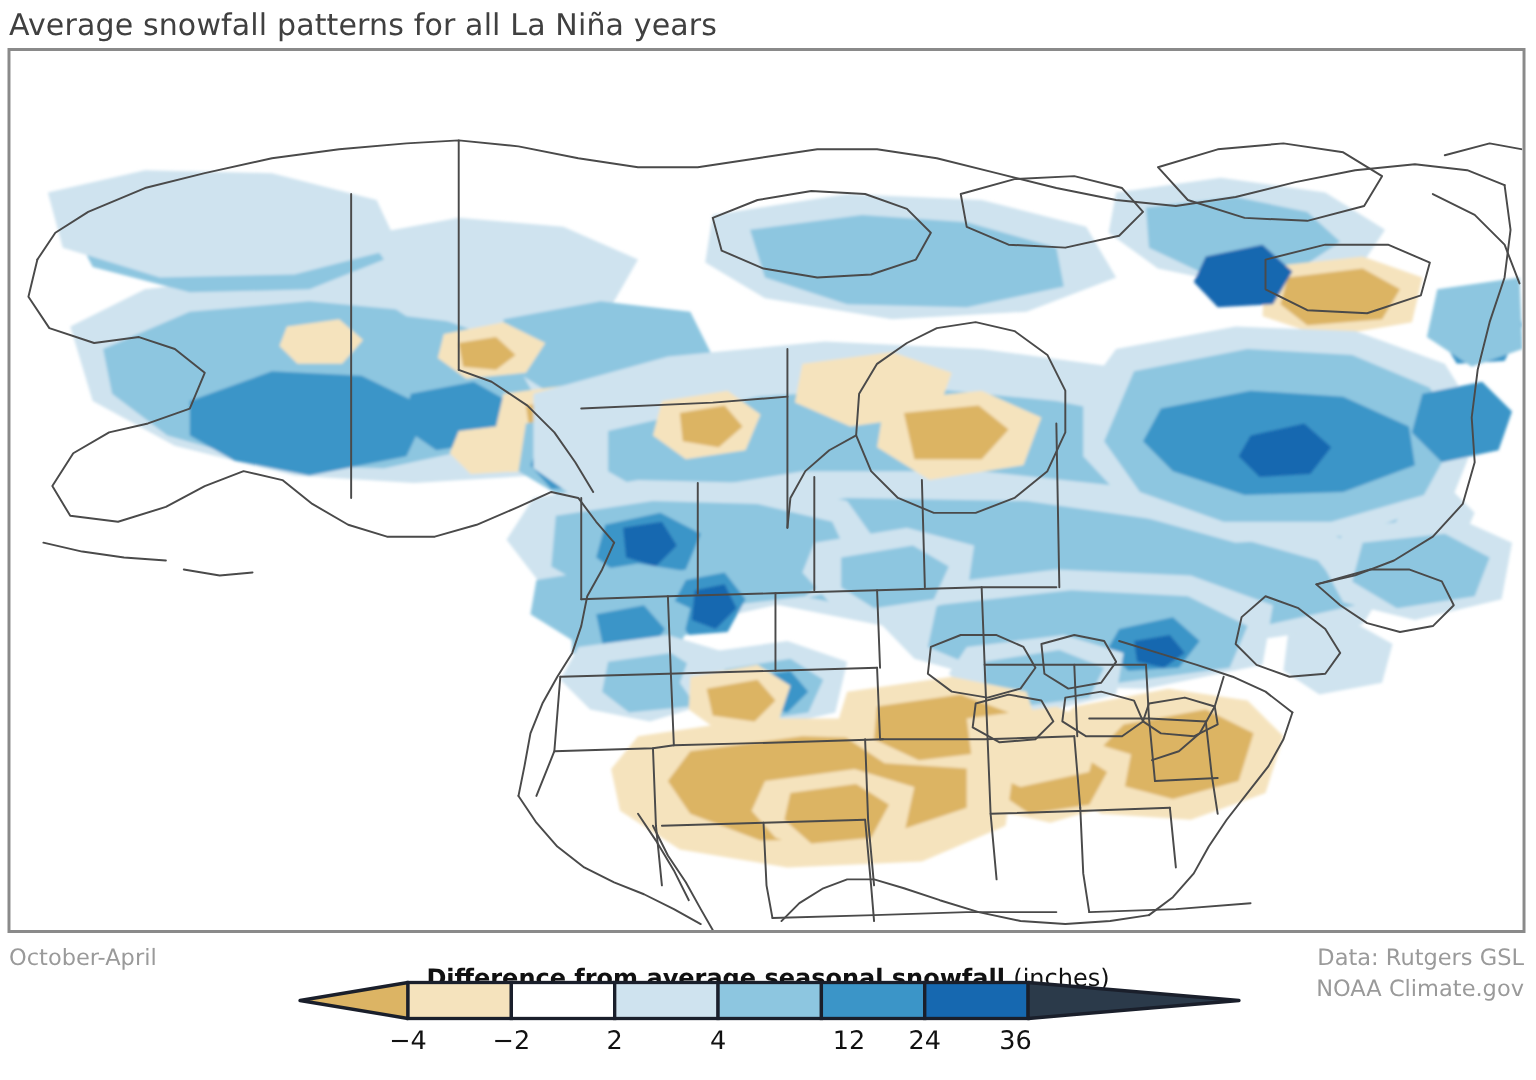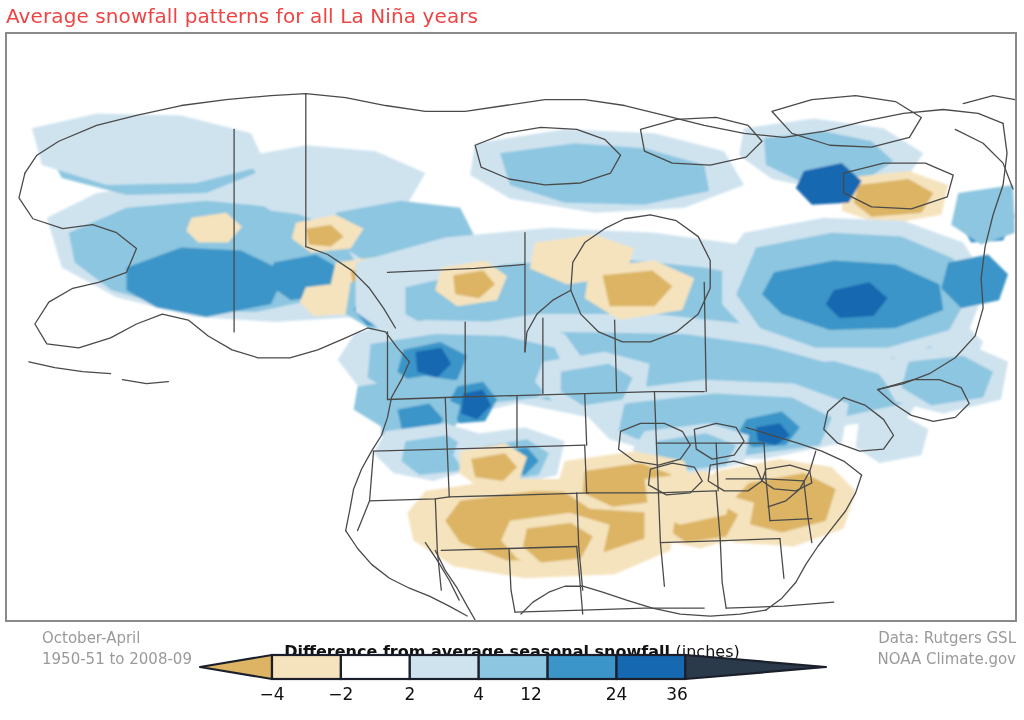--- a/index.html
+++ b/index.html
@@ -2,34 +2,34 @@
 <html><head>
 <meta charset="utf-8">
 <style>
   html,body{margin:0;padding:0;background:#ffffff;}
   body{width:1024px;height:720px;overflow:hidden;
        font-family:"DejaVu Sans","Liberation Sans",sans-serif;}
   #page{position:relative;width:1024px;height:720px;background:#fff;}
 
   
   #title{position:absolute;left:6px;top:2px;width:1000px;height:28px;
-         font-size:20px;line-height:28px;color:#ef4444;letter-spacing:.1px;
+         font-size:20px;line-height:28px;color:#404040;letter-spacing:.1px;
          white-space:nowrap;}
 
   
   #map-frame{position:absolute;left:5px;top:32px;width:1012px;height:590px;
              border:2px solid #8a8a8a;box-sizing:border-box;background:#fff;
              overflow:hidden;}
   #map-svg{display:block;width:100%;height:100%;}
 
   
   #footer{position:absolute;left:0;top:624px;width:1024px;height:96px;}
 
   #caption{position:absolute;left:6px;top:4px;width:190px;
-           font-size:15px;line-height:21px;color:#9a9a9a;margin-left:36px;}
+           font-size:15px;line-height:21px;color:#9a9a9a;}
   #credits{position:absolute;right:8px;top:4px;width:200px;text-align:right;
            font-size:15px;line-height:21px;color:#9a9a9a;}
 
   #legend-title{position:absolute;left:212px;top:17px;width:600px;
                 text-align:center;font-size:16px;line-height:22px;color:#111;
                 font-weight:bold;white-space:nowrap;}
   #legend-title .unit{font-weight:normal;}
 
   #legend-wrap{position:absolute;left:196px;top:28px;width:634px;height:30px;}
   #legend-svg{display:block;width:634px;height:30px;}
@@ -255,21 +255,20 @@
           <path d="M382,240 L470,236 L520,232"></path>
         </g>
       </g>
     </svg>
   </div>
 
   <div id="footer">
 
     <div id="caption">
       <div>October-April</div>
-      <div>1950-51 to 2008-09</div>
     </div>
 
     <div id="legend-title">
       <span>Difference from average seasonal snowfall</span>
       <span class="unit">(inches)</span>
     </div>
 
     <div id="legend-wrap">
       <svg id="legend-svg" viewBox="0 0 634 30" preserveAspectRatio="none">
 
@@ -284,21 +283,21 @@
 
         <polygon points="489.4,3 630,15 489.4,27" fill="#2b3a4a" stroke="#1a1f2b" stroke-width="2.2" stroke-linejoin="round"></polygon>
       </svg>
     </div>
 
     <div id="legend-ticks">
       <span class="tick" style="left:76px">−4</span>
       <span class="tick" style="left:144.9px">−2</span>
       <span class="tick" style="left:213.8px">2</span>
       <span class="tick" style="left:282.7px">4</span>
-      <span class="tick" style="left:335px">12</span>
+      <span class="tick" style="left:370px">12</span>
       <span class="tick" style="left:420.5px">24</span>
       <span class="tick" style="left:481px">36</span>
     </div>
 
     <div id="credits">
       <div>Data: Rutgers GSL</div>
       <div>NOAA Climate.gov</div>
     </div>
 
   </div>

